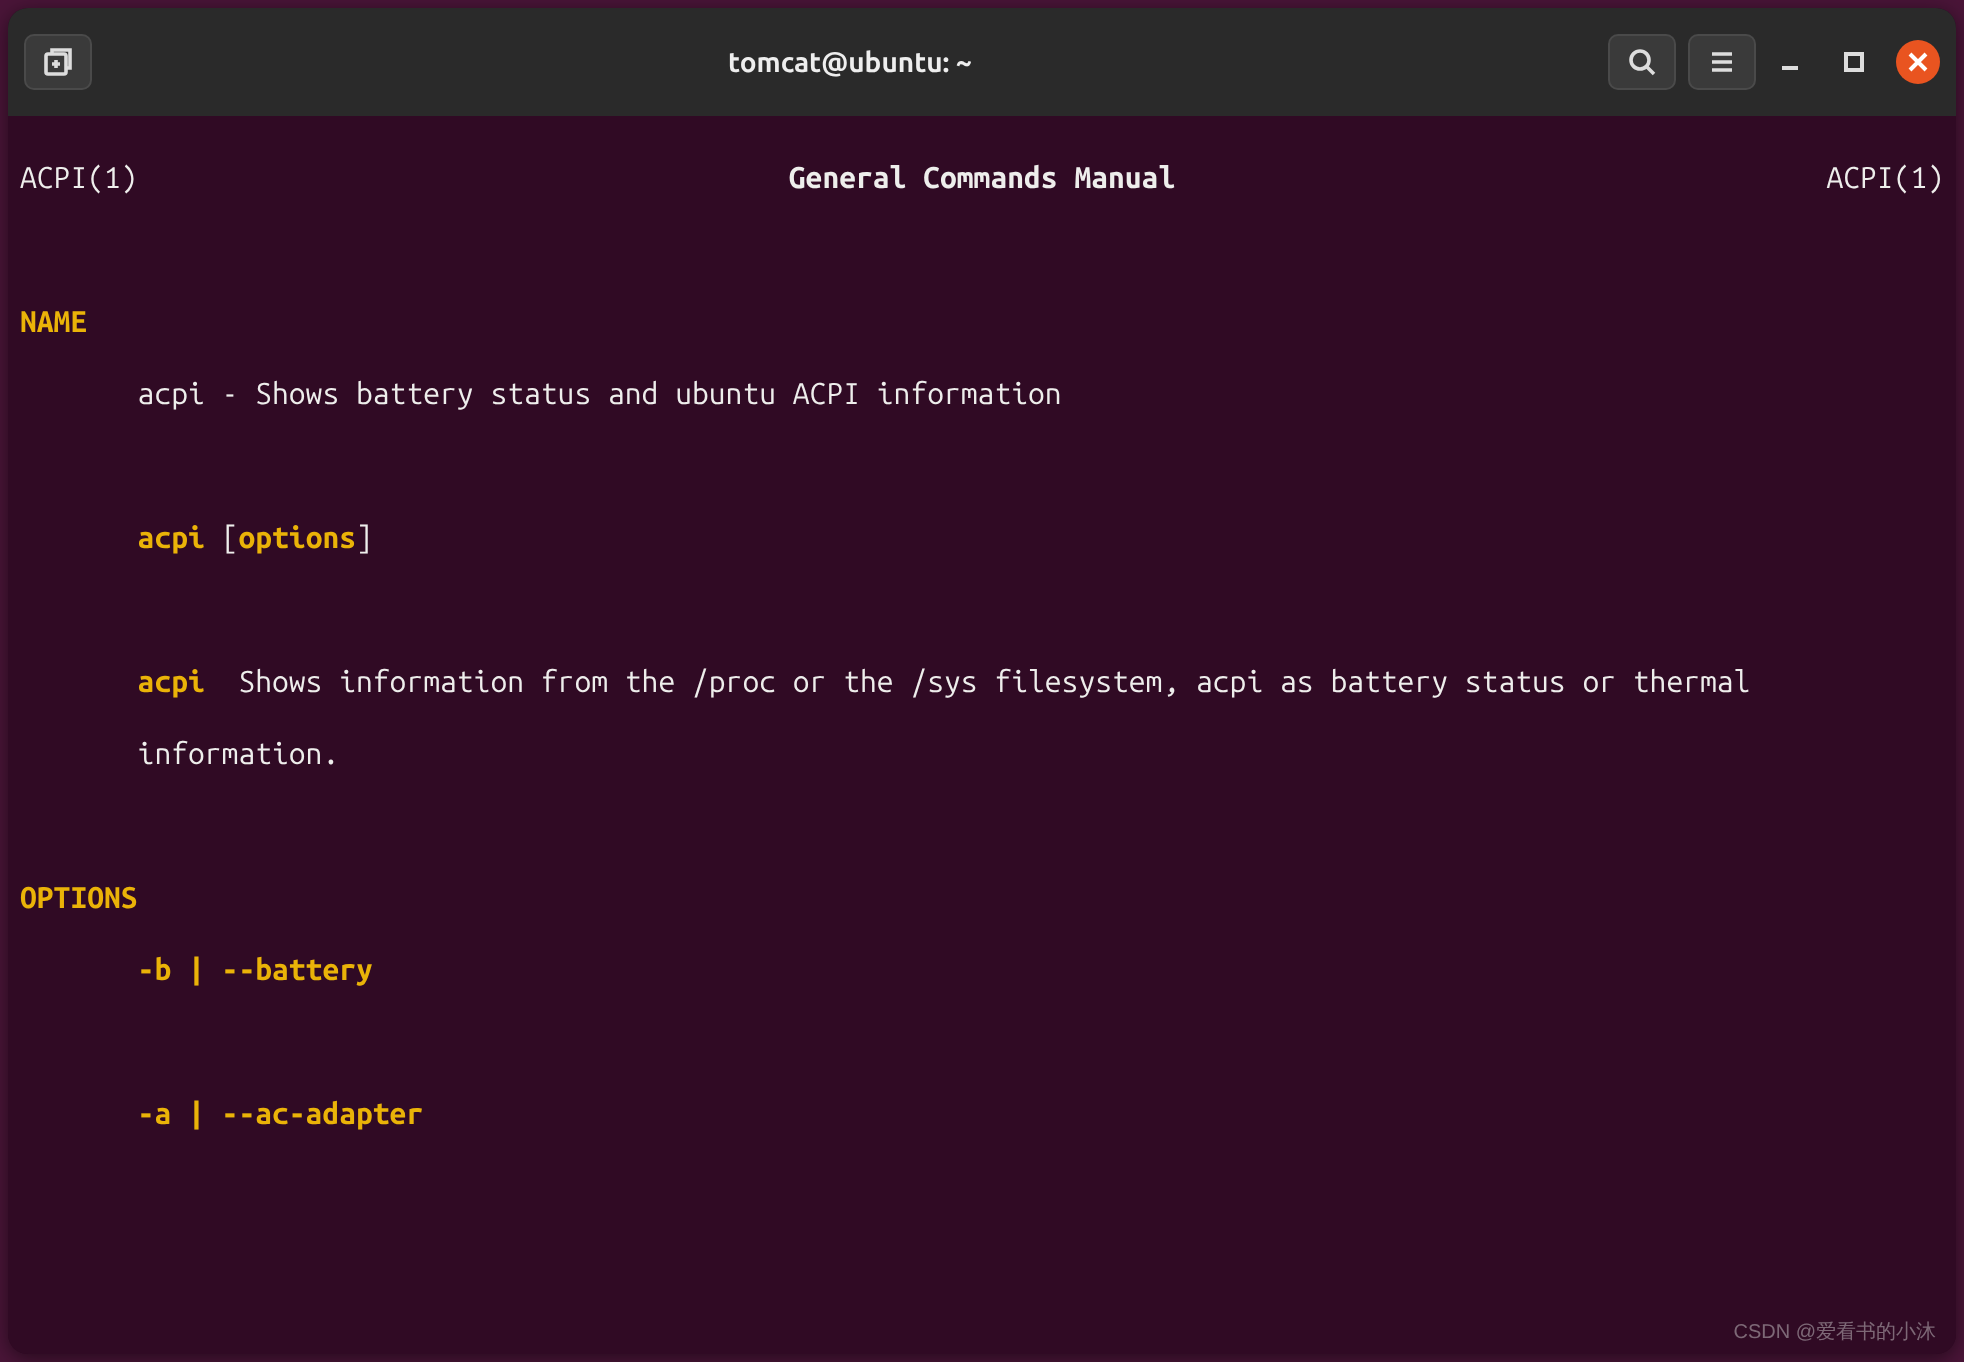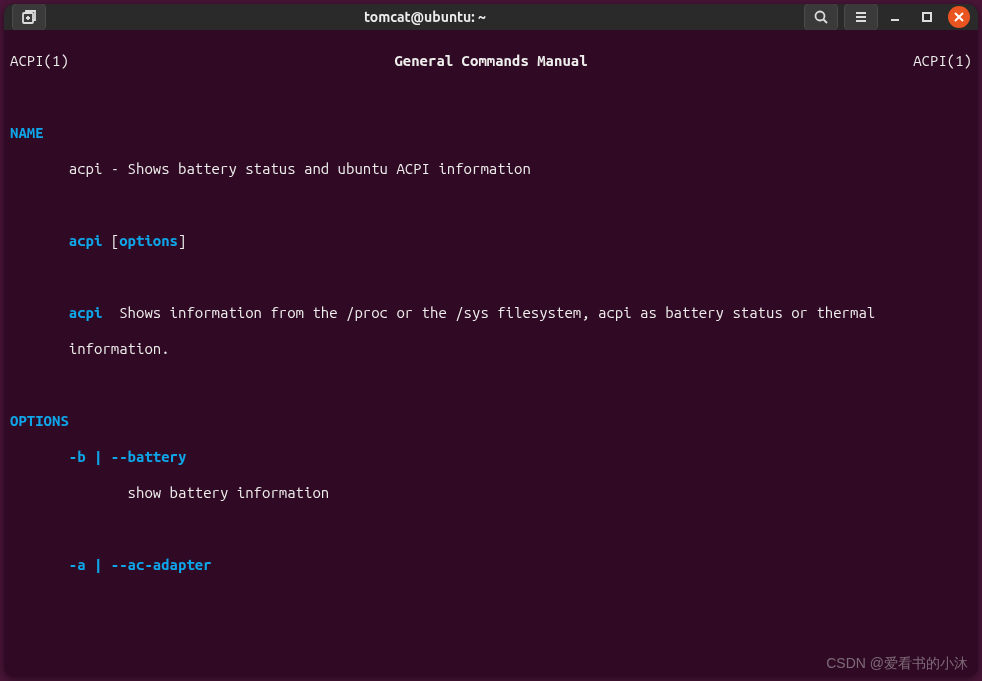--- a/index.html
+++ b/index.html
@@ -18,21 +18,21 @@
   right: 4px;
   bottom: 4px;
   background: #300a24;
   border-radius: 10px;
   overflow: hidden;
   display: flex;
   flex-direction: column;
   box-shadow: 0 2px 10px rgba(0,0,0,0.5);
 }
 .titlebar {
-  height: 26px;
+  height: 54px;
   background: #2a2a2a;
   display: flex;
   align-items: center;
   padding: 0 8px;
   gap: 6px;
 }
 .tb-btn {
   width: 34px;
   height: 28px;
   border-radius: 5px;
@@ -66,34 +66,34 @@
   flex: 1;
   background: #300a24;
   color: #eeeeec;
   font-size: 15px;
   line-height: 18px;
   padding: 4px 6px 0 6px;
   white-space: pre;
   overflow: hidden;
   position: relative;
 }
-.terminal b { font-weight: bold; color: #0ea5e9; }
+.terminal b { font-weight: bold; color: #eab308; }
 .hdr-row { display: flex; }
 .hdr-left { flex: 0 0 auto; }
 .hdr-center { flex: 1; text-align: center; font-weight: bold; }
 .hdr-right { flex: 0 0 auto; }
 .indent1 { padding-left: 7ch; }
 .indent2 { padding-left: 14ch; }
 .watermark {
   position: absolute;
   bottom: 8px;
   right: 14px;
   color: rgba(220,220,220,0.45);
   font-family: sans-serif;
-  font-size: 14px;
+  font-size: 10px;
 }
 </style>
 </head>
 <body>
 
 <div class="window">
   <div class="titlebar">
     <div class="tb-btn">
       <svg viewBox="0 0 16 16">
           <rect x="2" y="4" width="10" height="10" rx="1"></rect>
@@ -138,21 +138,20 @@
 <div><b>NAME</b></div>
 <div class="indent1">acpi - Shows battery status and ubuntu ACPI information</div>
 <div>&nbsp;</div>
 <div class="indent1"><b>acpi</b><span> [</span><b>options</b><span>]</span></div>
 <div>&nbsp;</div>
 <div class="indent1"><b>acpi</b><span>  Shows information from the /proc or the /sys filesystem, acpi as battery status or thermal</span></div>
 <div class="indent1">information.</div>
 <div>&nbsp;</div>
 <div><b>OPTIONS</b></div>
 <div class="indent1"><b>-b | --battery</b></div>
-<div class="indent2">show battery information</div>
 <div>&nbsp;</div>
 <div class="indent1"><b>-a | --ac-adapter</b></div>
 
 
 
 
 
 
 
 

